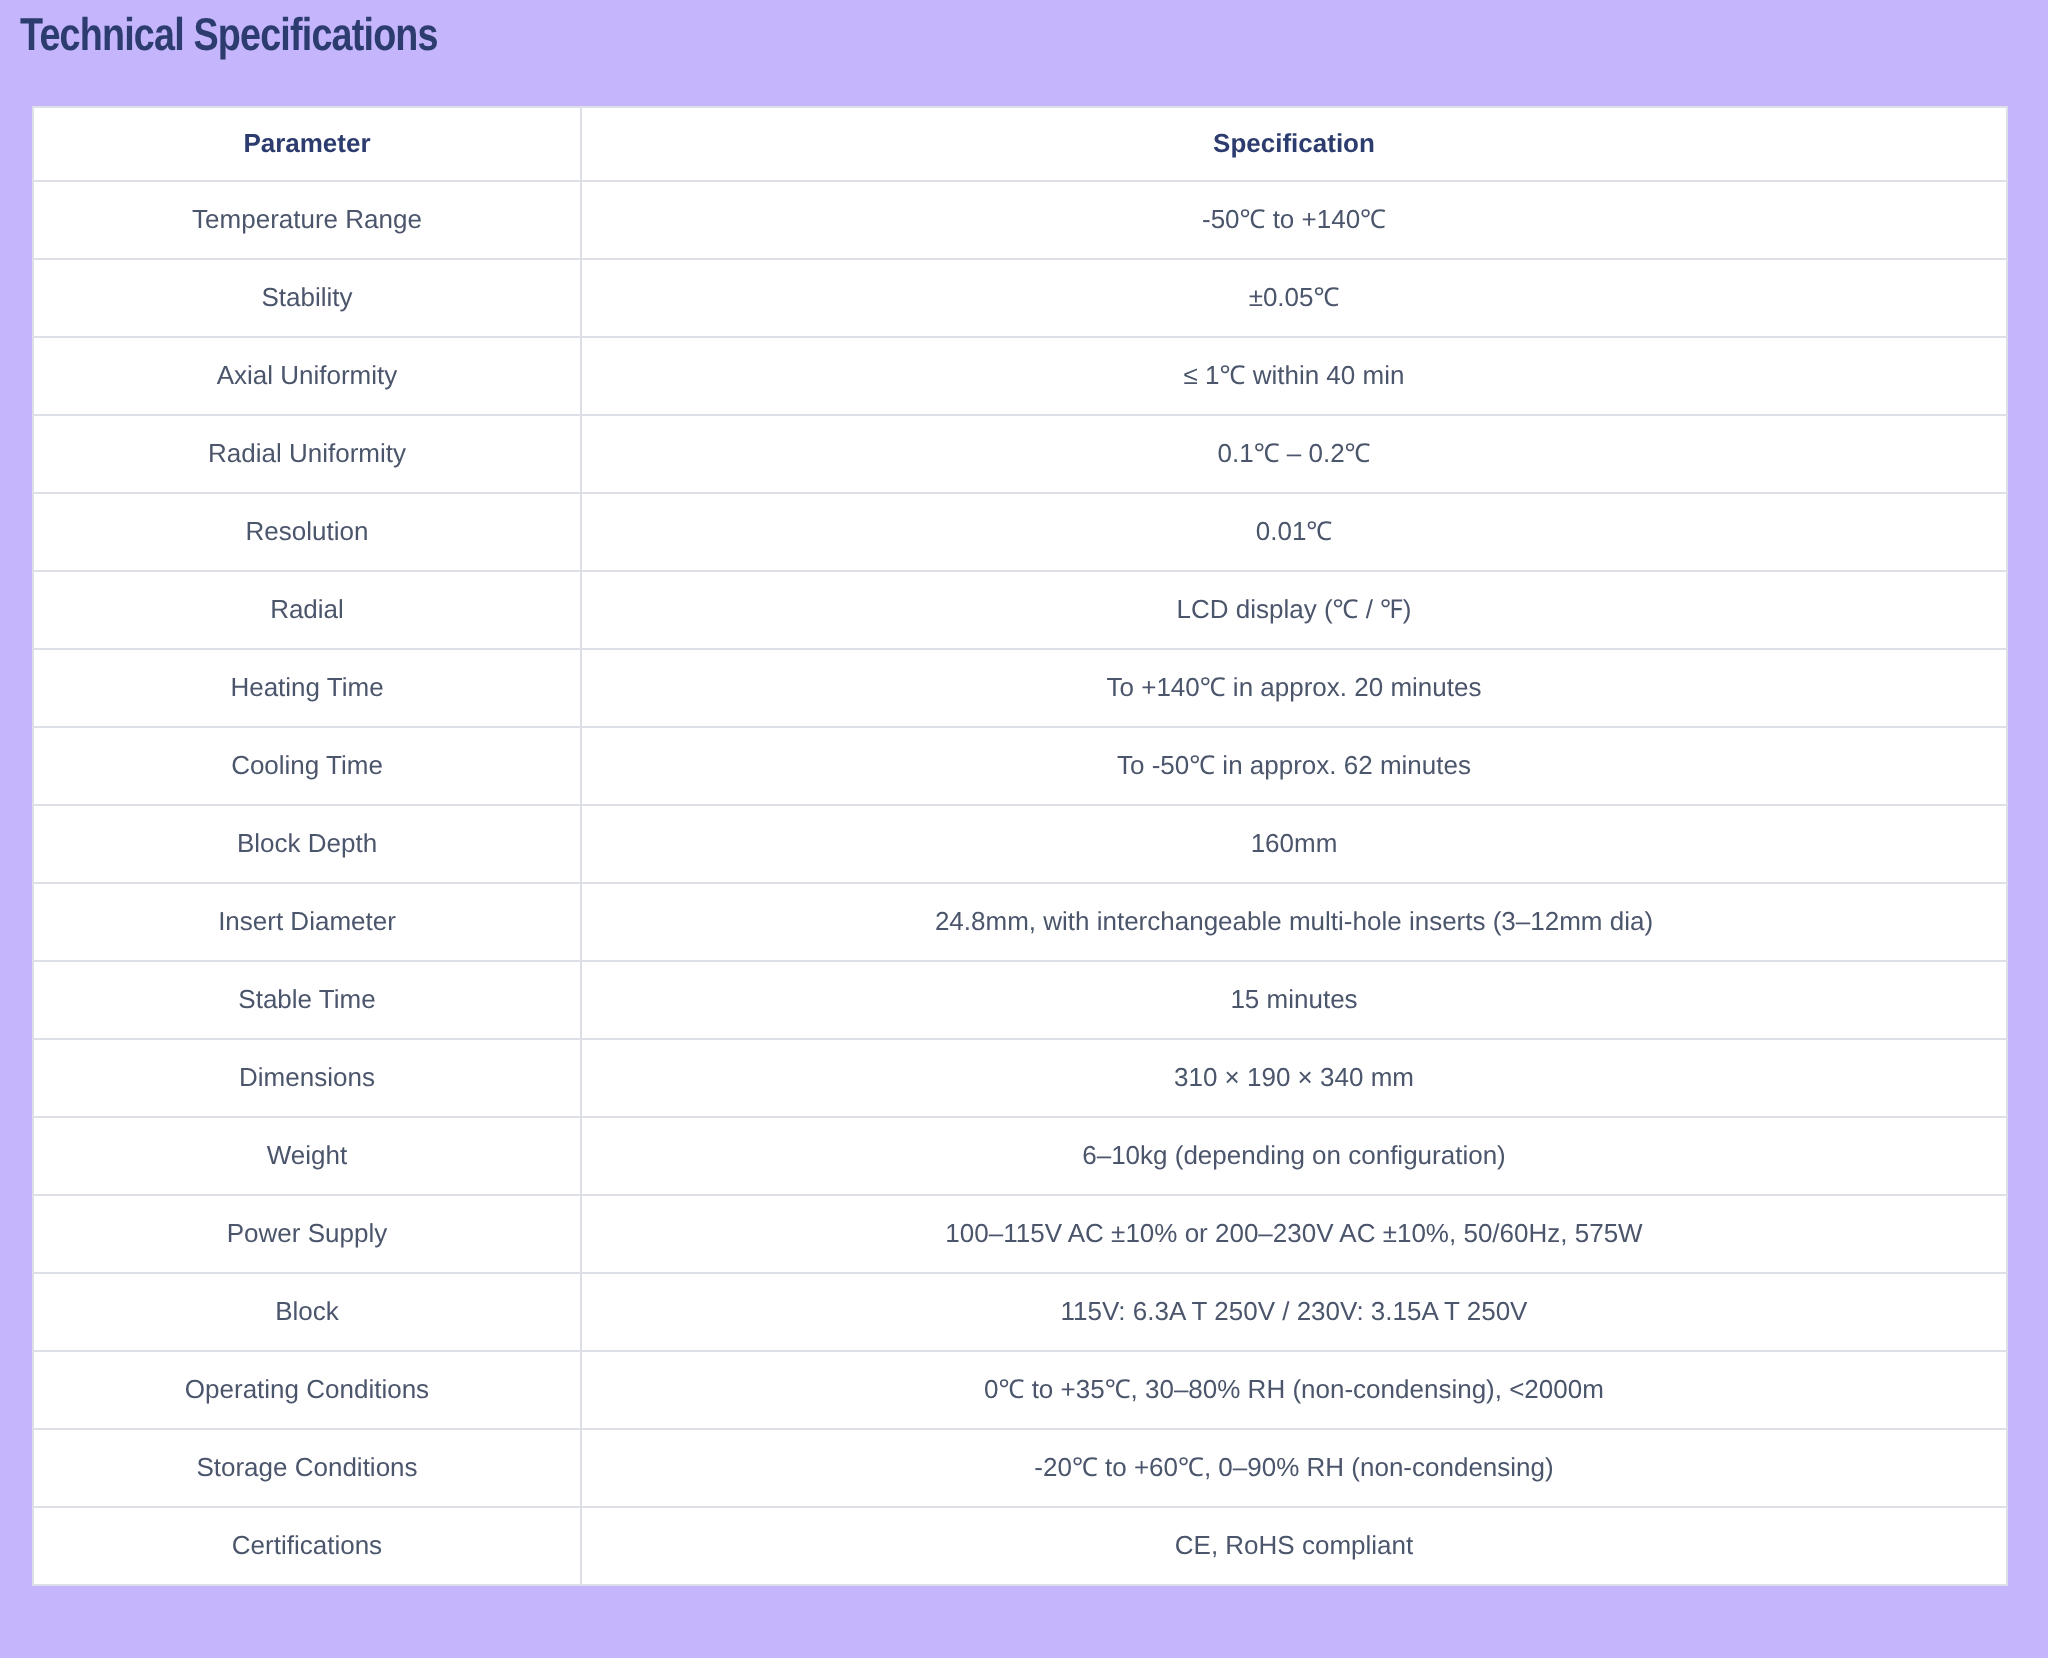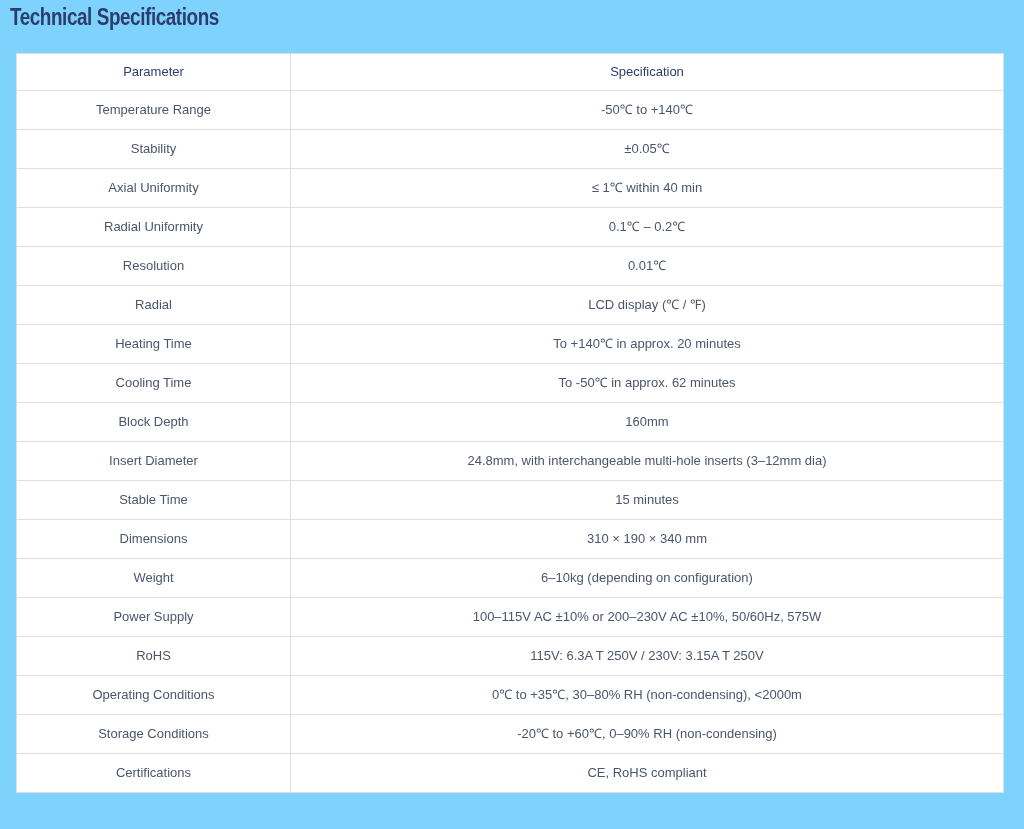--- a/index.html
+++ b/index.html
@@ -6,21 +6,21 @@
   html, body {
     width: 1024px;
     height: 829px;
     background: #ffffff;
     font-family: "Liberation Sans", sans-serif;
     overflow: hidden;
   }
   .page {
     width: 1024px;
     height: 829px;
-    background: #7dd3fc;
+    background: #c4b5fd;
     position: relative;
   }
   .page-title {
     position: absolute;
     top: 4px;
     left: 10px;
     font-size: 23px;
     font-weight: 600;
     color: #2d3c6e;
     letter-spacing: -0.5px;
@@ -39,21 +39,21 @@
   }
   table.spec-table th,
   table.spec-table td {
     border: 1px solid #dcdfe5;
     font-size: 13px;
     line-height: 14px;
     vertical-align: middle;
   }
   table.spec-table th {
     color: #2d3c6e;
-    font-weight: 400;
+    font-weight: 700;
     text-align: center;
     padding: 11px 8px;
     height: 37px;
   }
   table.spec-table td {
     color: #4b556b;
     font-weight: 400;
     text-align: center;
     padding: 12px 12px;
     height: 38px;
@@ -130,21 +130,21 @@
         </tr>
         <tr>
           <td>Weight</td>
           <td>6–10kg (depending on configuration)</td>
         </tr>
         <tr>
           <td>Power Supply</td>
           <td>100–115V AC ±10% or 200–230V AC ±10%, 50/60Hz, 575W</td>
         </tr>
         <tr>
-          <td>RoHS</td>
+          <td>Block</td>
           <td>115V: 6.3A T 250V / 230V: 3.15A T 250V</td>
         </tr>
         <tr>
           <td>Operating Conditions</td>
           <td>0℃ to +35℃, 30–80% RH (non-condensing), &lt;2000m</td>
         </tr>
         <tr>
           <td>Storage Conditions</td>
           <td>-20℃ to +60℃, 0–90% RH (non-condensing)</td>
         </tr>

